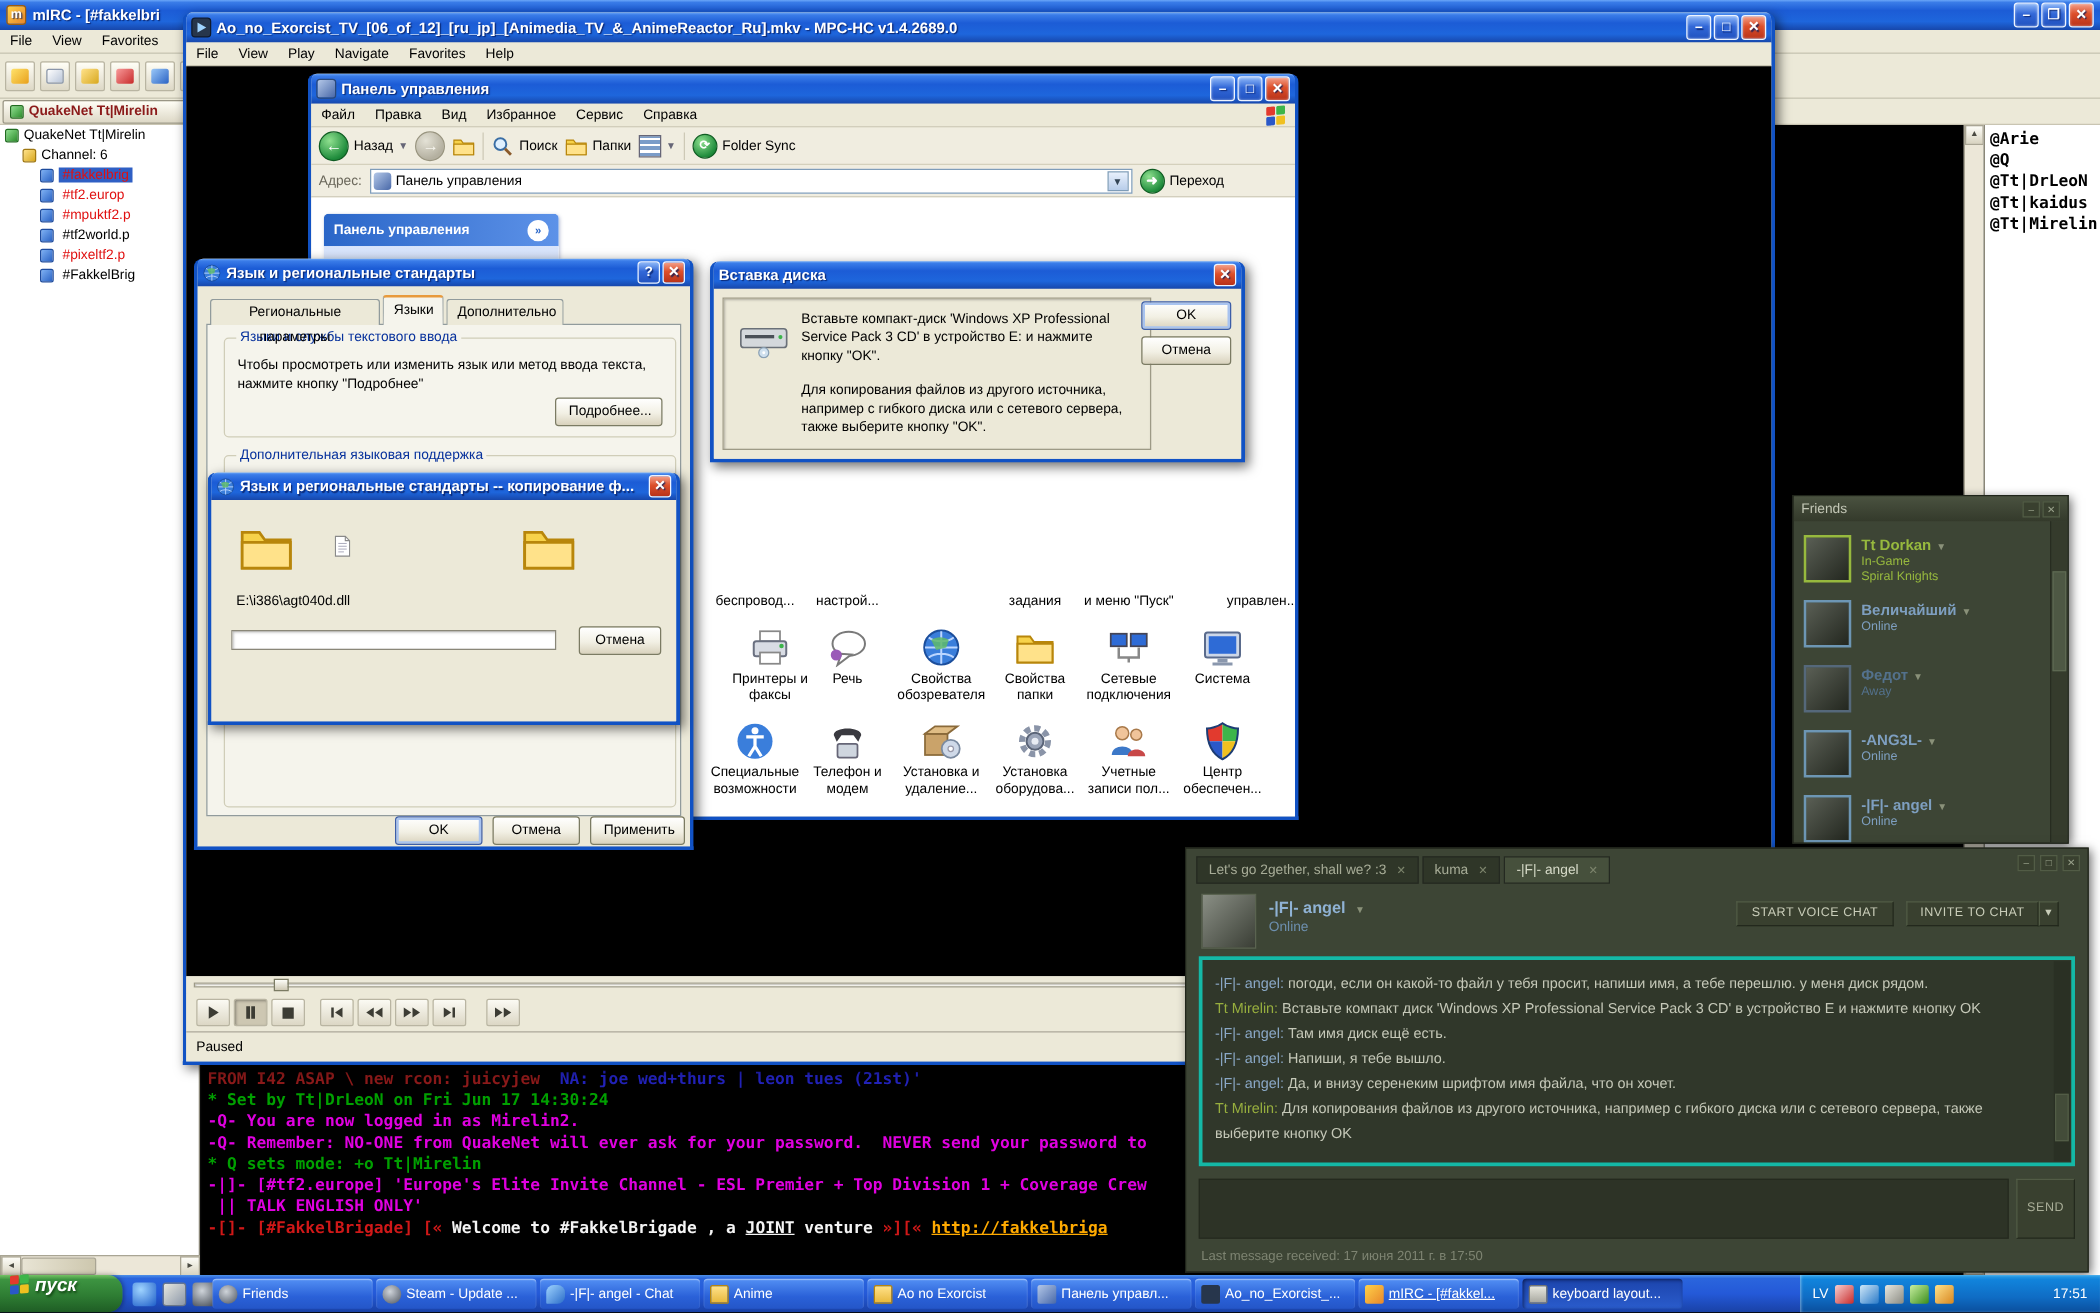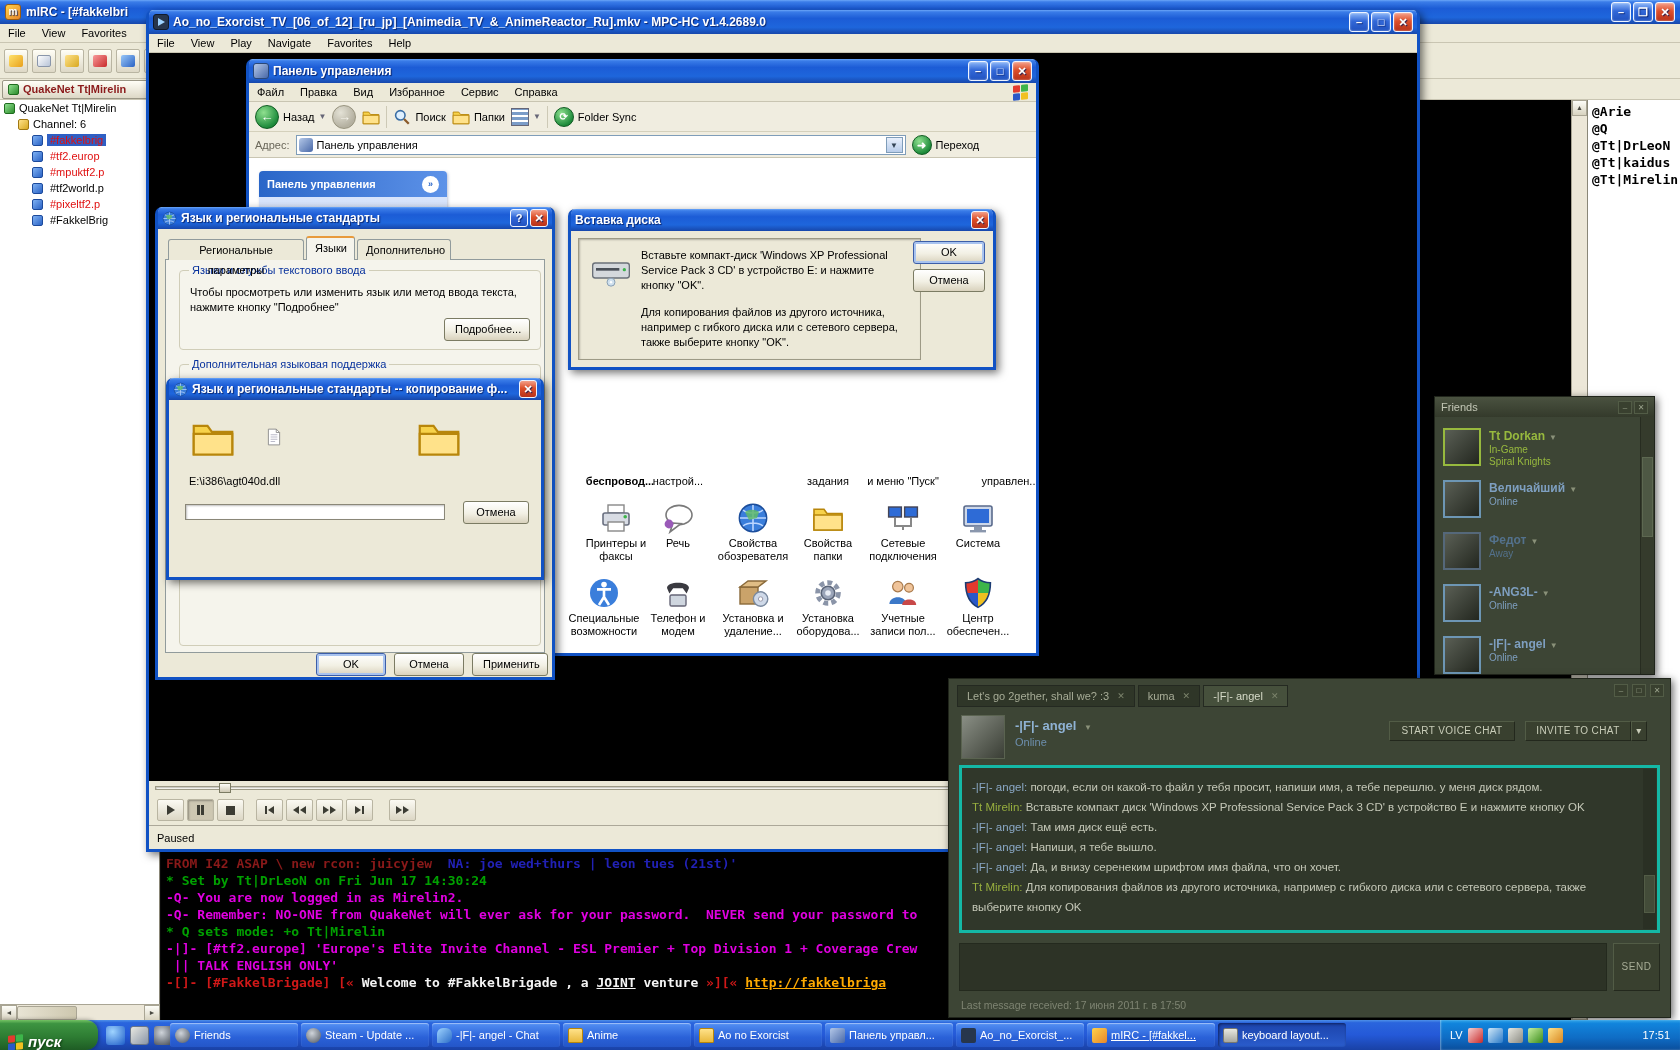--- a/index.html
+++ b/index.html
@@ -149,21 +149,21 @@
 .cmsg .n-friend{color:#8aa8c6;}
 .cmsg .n-self{color:#97ae3e;}
 #chat-log-scroll{position:absolute;right:1px;top:1px;width:13px;bottom:1px;background:#2a3024;}
 #chat-log-scroll .th{position:absolute;left:1px;right:1px;bottom:16px;height:38px;background:#434c39;border:1px solid #525c46;}
 #chat-input{position:absolute;left:10px;top:264px;width:648px;height:48px;background:#2d3326;border:1px solid #242a1e;}
 #chat-send{position:absolute;left:664px;top:264px;width:47px;height:48px;background:#39402f;border:1px solid #525c46;border-bottom-color:#23281d;border-right-color:#23281d;color:#a8ad97;font-size:10px;text-align:center;line-height:46px;letter-spacing:.5px;}
 #chat-footer{position:absolute;left:12px;top:320px;font-size:10.5px;color:#7e8472;}
 
 
 #taskbar{position:absolute;left:0;top:1020px;width:1680px;height:30px;background:linear-gradient(180deg,#4f91e8 0%,#2a65dd 9%,#2459d8 50%,#1941a5 100%);z-index:50;}
-#startbtn{position:absolute;left:0;top:0;width:98px;height:30px;border-radius:0 12px 12px 0;background:linear-gradient(180deg,#74c264 0%,#3d9441 12%,#2e7d33 55%,#1e5c24 100%);display:flex;align-items:flex-end;gap:5px;padding:0 12px 0 8px;color:#fff;font-weight:bold;font-style:italic;font-size:15px;text-shadow:1px 1px 2px rgba(0,40,0,.7);box-shadow:1px 0 4px rgba(0,0,0,.4);}
+#startbtn{position:absolute;left:0;top:0;width:98px;height:30px;border-radius:0 12px 12px 0;background:linear-gradient(180deg,#74c264 0%,#3d9441 12%,#2e7d33 55%,#1e5c24 100%);display:flex;align-items:flex-start;gap:5px;padding:0 12px 16px 8px;color:#fff;font-weight:bold;font-style:italic;font-size:15px;text-shadow:1px 1px 2px rgba(0,40,0,.7);box-shadow:1px 0 4px rgba(0,0,0,.4);}
 #quicklaunch{position:absolute;left:102px;top:0;height:30px;display:flex;align-items:center;gap:5px;padding:0 4px;}
 .ql{width:19px;height:19px;border-radius:3px;}
 .tb-item{position:absolute;top:3px;height:24px;width:128px;border-radius:3px;background:linear-gradient(180deg,#5390f4,#2a61d8 60%,#2456c8);box-shadow:inset 0 1px 1px rgba(255,255,255,.45);color:#fff;font-size:11px;display:flex;align-items:center;gap:4px;padding:0 5px;overflow:hidden;white-space:nowrap;}
 .tb-item.active{background:linear-gradient(180deg,#1c44ac,#2a5ccc);box-shadow:inset 1px 1px 3px rgba(0,0,20,.55);}
 .tb-ico{width:15px;height:15px;border-radius:2px;flex-shrink:0;}
 .tbi-steam{background:radial-gradient(circle at 40% 35%,#cfd4da,#4a515c);border-radius:50%;}
 .tbi-chat{background:linear-gradient(135deg,#9fd4ff,#2a6cc8);border-radius:40% 40% 40% 5%;}
 .tbi-folder{background:linear-gradient(180deg,#ffe28a,#e8b83c);border:1px solid #b8860b;border-radius:2px 2px 1px 1px;}
 .tbi-cpanel{background:linear-gradient(135deg,#b4c8e8,#4868a8);}
 .tbi-media{background:#27364c;}
@@ -521,21 +521,21 @@
         <div class="bd"></div>
       </div>
       <div id="cp-grid">
           <span class="brand bi-ati" style="left: 266px; top: 123px; position: absolute;"></span>
           <span class="brand bi-java" style="left: 342px; top: 123px; position: absolute;"></span>
           <span class="brand bi-real" style="left: 415px; top: 123px; position: absolute;"></span>
           <span class="brand bi-cloud" style="left: 490px; top: 123px; position: absolute;"></span>
           <span class="brand bi-nvidia" style="left: 565px; top: 123px; position: absolute;"></span>
           <span class="brand bi-quicktime" style="left: 641px; top: 123px; position: absolute;"></span>
           <span class="brand bi-audio" style="left: 715px; top: 123px; position: absolute;"></span>
-          <div class="cp-partial" style="left: 328px; top: 317px; font-weight: bold;">беспровод...</div>
+          <div class="cp-partial" style="left: 312px; top: 317px;">беспровод...</div>
           <div class="cp-partial" style="left: 386px; top: 317px;">настрой...</div>
           <div class="cp-partial" style="left: 536px; top: 317px;">задания</div>
           <div class="cp-partial" style="left: 611px; top: 317px;">и меню "Пуск"</div>
           <div class="cp-partial" style="left: 686px; top: 317px; margin-left: 32px;">управлен...</div>
           <div class="cp-cell" style="left: 329px; top: 344px;">
             <div class="cp-ico"><svg>
                 <use href="#sym-printer"></use>
               </svg></div>
             <div class="cp-label">
               <div>Принтеры и</div>

